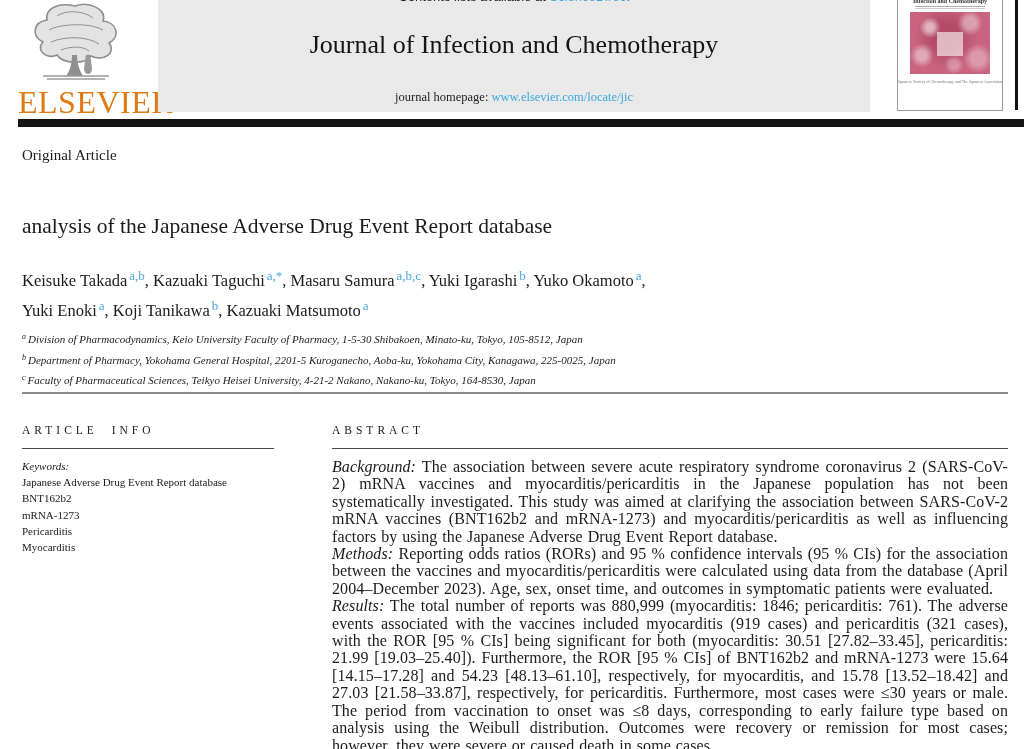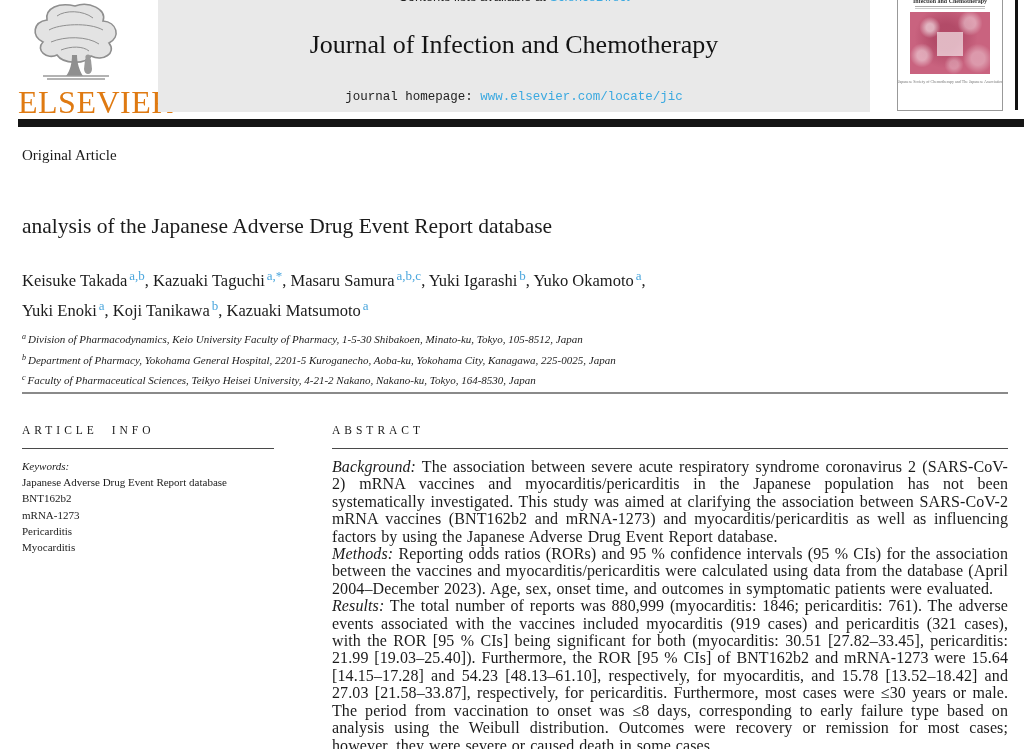--- a/index.html
+++ b/index.html
@@ -12,21 +12,21 @@
   .logo-tree { display: block; margin: 0 auto; }
   .elsevier-wordmark { font-family: "Liberation Serif", serif; font-size: 32px; letter-spacing: 0.5px;
                        color: #df7a12; margin-top: 2px; }
 
   .banner { position: absolute; left: 158px; top: 0; width: 712px; height: 112px;
             background: #e9e9e9; overflow: hidden; text-align: center; }
   .contents-line { position: absolute; top: -10px; left: 0; right: 0; font-family: "Liberation Sans", sans-serif;
                    font-size: 13px; line-height: 14px; color: #222; }
   .contents-line .link { color: #3ba9e0; }
   .banner-title { position: absolute; top: 30px; left: 0; right: 0; font-size: 26px; color: #141414; }
-  .homepage-line { position: absolute; top: 90px; left: 0; right: 0; font-family: Liberation Mono, monospace;
+  .homepage-line { position: absolute; top: 90px; left: 0; right: 0; font-family: Liberation Serif, serif;
                    font-size: 12.5px; color: #222; }
   .homepage-line .link { color: #3ba9e0; }
 
   .cover-thumb { position: absolute; left: 897px; top: -6px; width: 106px; height: 117px;
                  background: #fff; border: 1px solid #999; overflow: hidden; }
   .cover-title { font-size: 6px; font-weight: bold; color: #333; text-align: center; margin-top: 3px;
                  white-space: nowrap; overflow: hidden; }
   .cover-subrule { width: 70px; height: 3px; margin: 2px auto 0 auto;
                    border-top: 1px solid #aaa; border-bottom: 1px solid #ccc; }
   .cover-image { position: relative; width: 80px; height: 62px; margin: 3px auto 0 auto; background: #c9637f;

